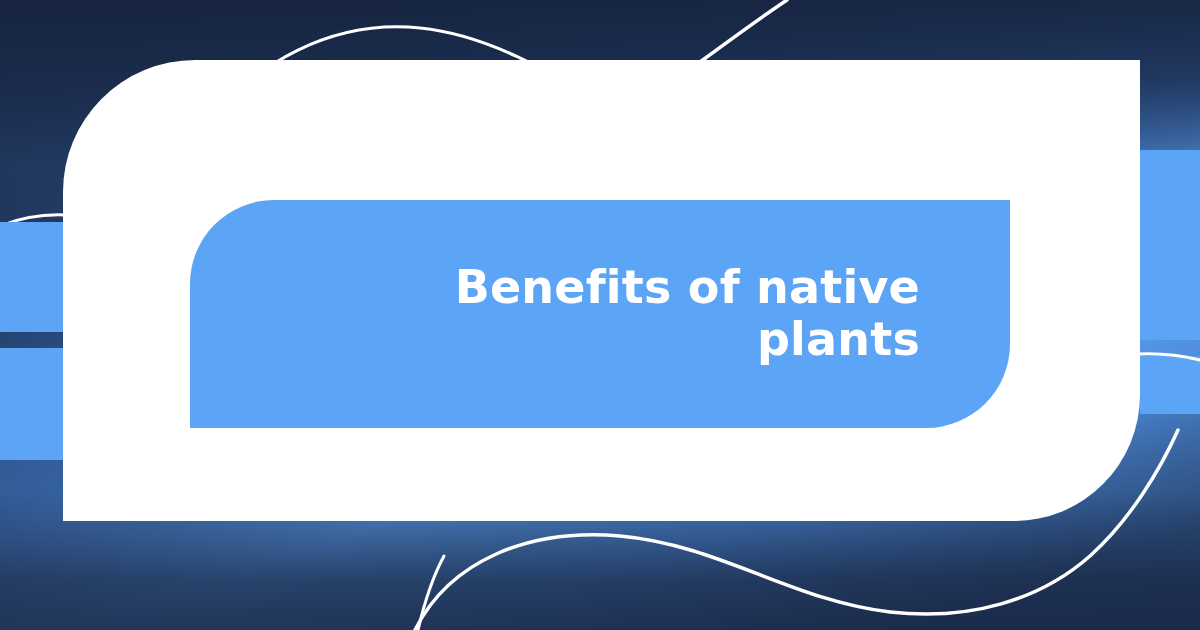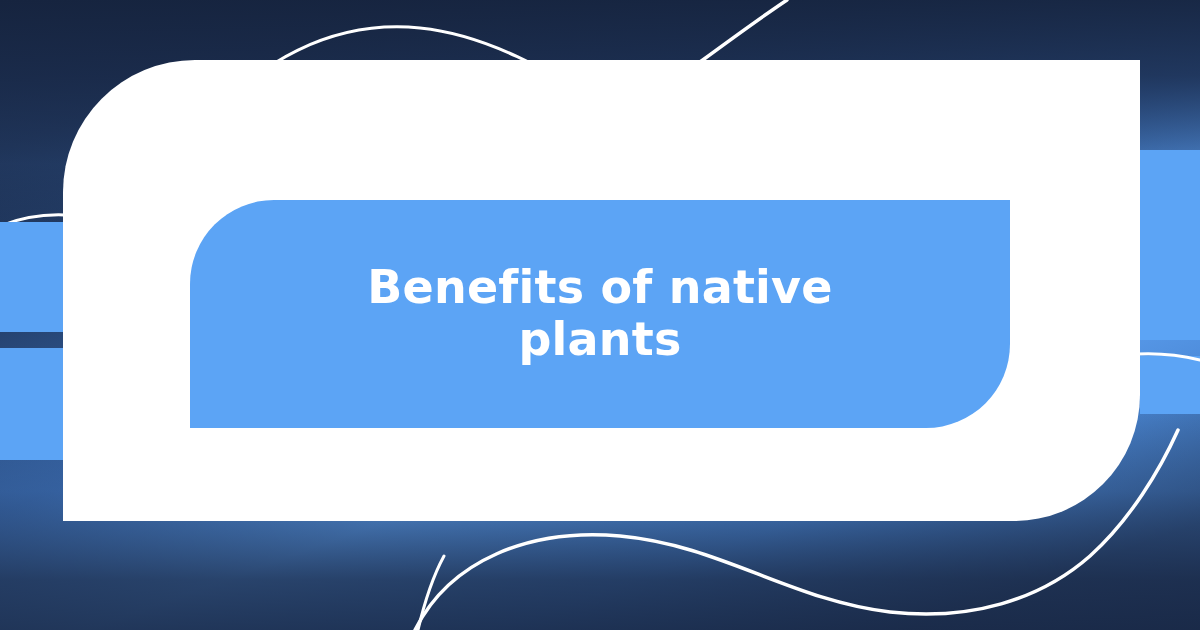--- a/index.html
+++ b/index.html
@@ -95,21 +95,21 @@
   .edge-band.left-lower  { left: 0;     top: 348px; width: 63px;  height: 112px; }
   .edge-band.right-upper { left: 1140px;top: 150px; width: 60px;  height: 190px; }
   .edge-band.right-lower { left: 1140px;top: 356px; width: 60px;  height: 58px;  }
 
   
   .title {
     color: #ffffff;
     font-size: 46px;
     font-weight: 700;
     line-height: 1.12;
-    text-align: center;
+    text-align: right;
     letter-spacing: 0.2px;
     max-width: 640px;
     margin: 3px;
     padding: 0 24px;
     white-space: pre-line;
   }
 </style>
 </head>
 <body>
 

